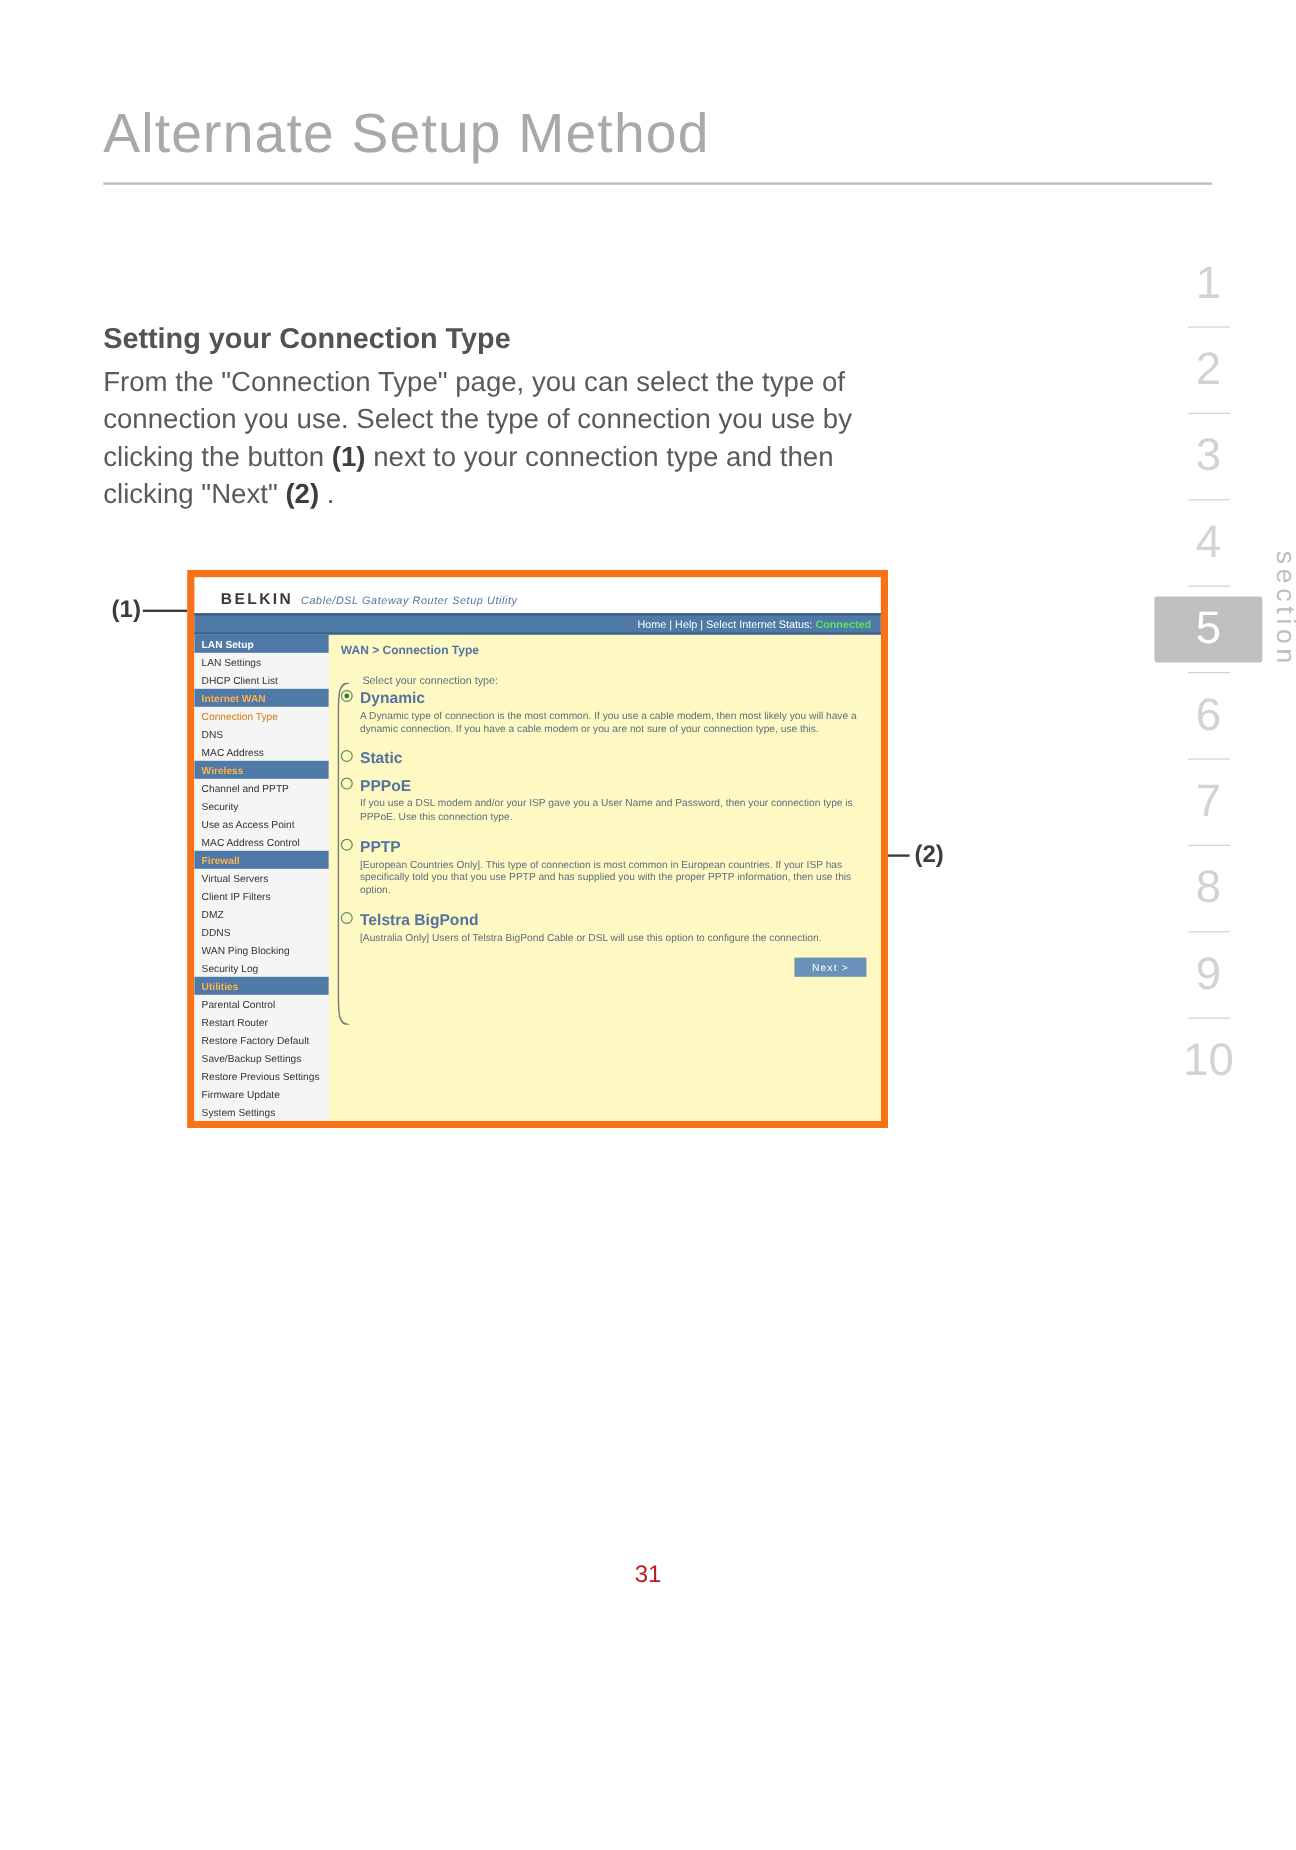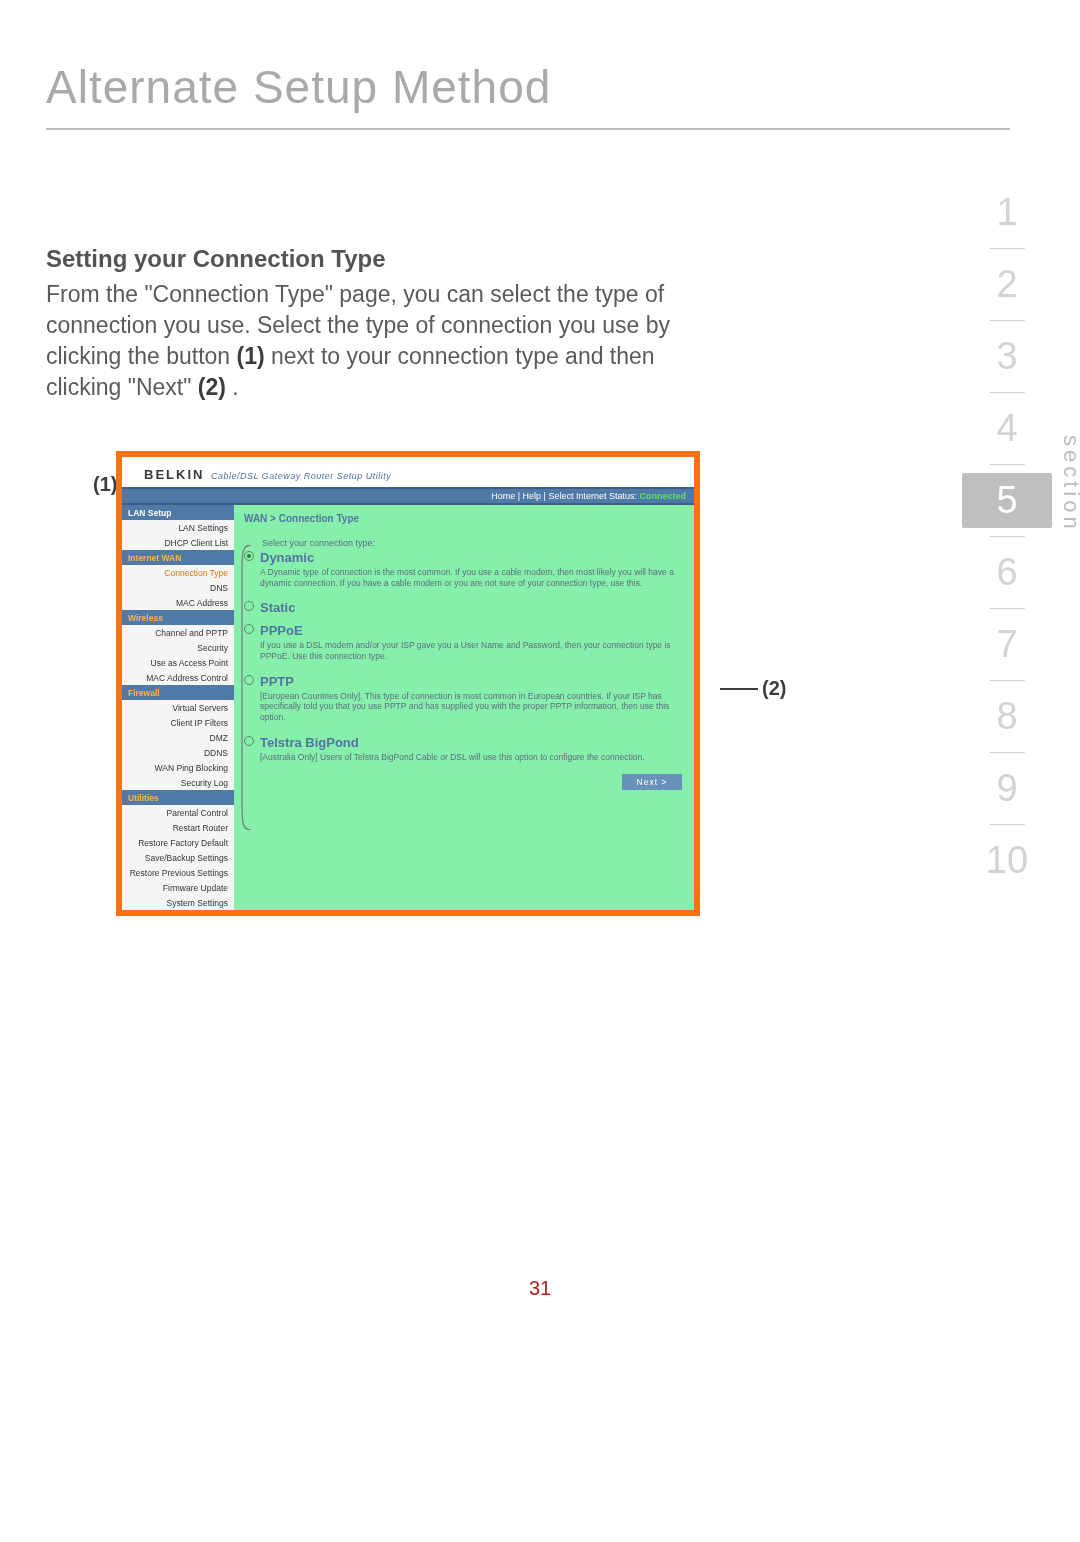--- a/index.html
+++ b/index.html
@@ -8,21 +8,22 @@
     background: #fff;
     font-family: "Helvetica Neue", Arial, sans-serif;
     color: #333;
     width: 1080px;
   }
   .page {
     position: relative;
     width: 1080px;
     height: 1330px;
     box-sizing: border-box;
-    padding: 60px 70px 40px 46px;
+    padding: 60px 70px 40px 86px;
+    margin-top: 24px;
   }
   .page-title {
     font-size: 46px;
     font-weight: 400;
     color: #a9a9a9;
     letter-spacing: 1px;
     border-bottom: 2px solid #bdbdbd;
     padding-bottom: 14px;
     margin: 0 0 115px 0;
   }
@@ -119,33 +120,32 @@
   .ru-side {
     width: 112px;
     background: #f5f5f5;
     font-size: 8.5px;
     color: #333;
   }
   .ru-side-item {
     padding: 2.5px 6px;
     white-space: nowrap;
     overflow: hidden;
-    text-align: right;
   }
   .ru-side-hdr {
     background: #4f79a6;
     color: #fff;
     font-weight: 700;
     padding: 2.5px 6px;
   }
   .ru-side-hdr.orange { color: #ffb24d; }
   .ru-side-item.orange { color: #d07a10; }
   .ru-main {
     flex: 1;
-    background: #86efac;
+    background: #fef9c3;
     padding: 8px 12px 14px 10px;
     position: relative;
   }
   .ru-main h4 {
     color: #5374a0;
     font-size: 10px;
     font-weight: 700;
     margin: 0 0 14px 0;
   }
   .ru-form-row { display:flex; align-items:flex-start; margin-bottom:6px; }

